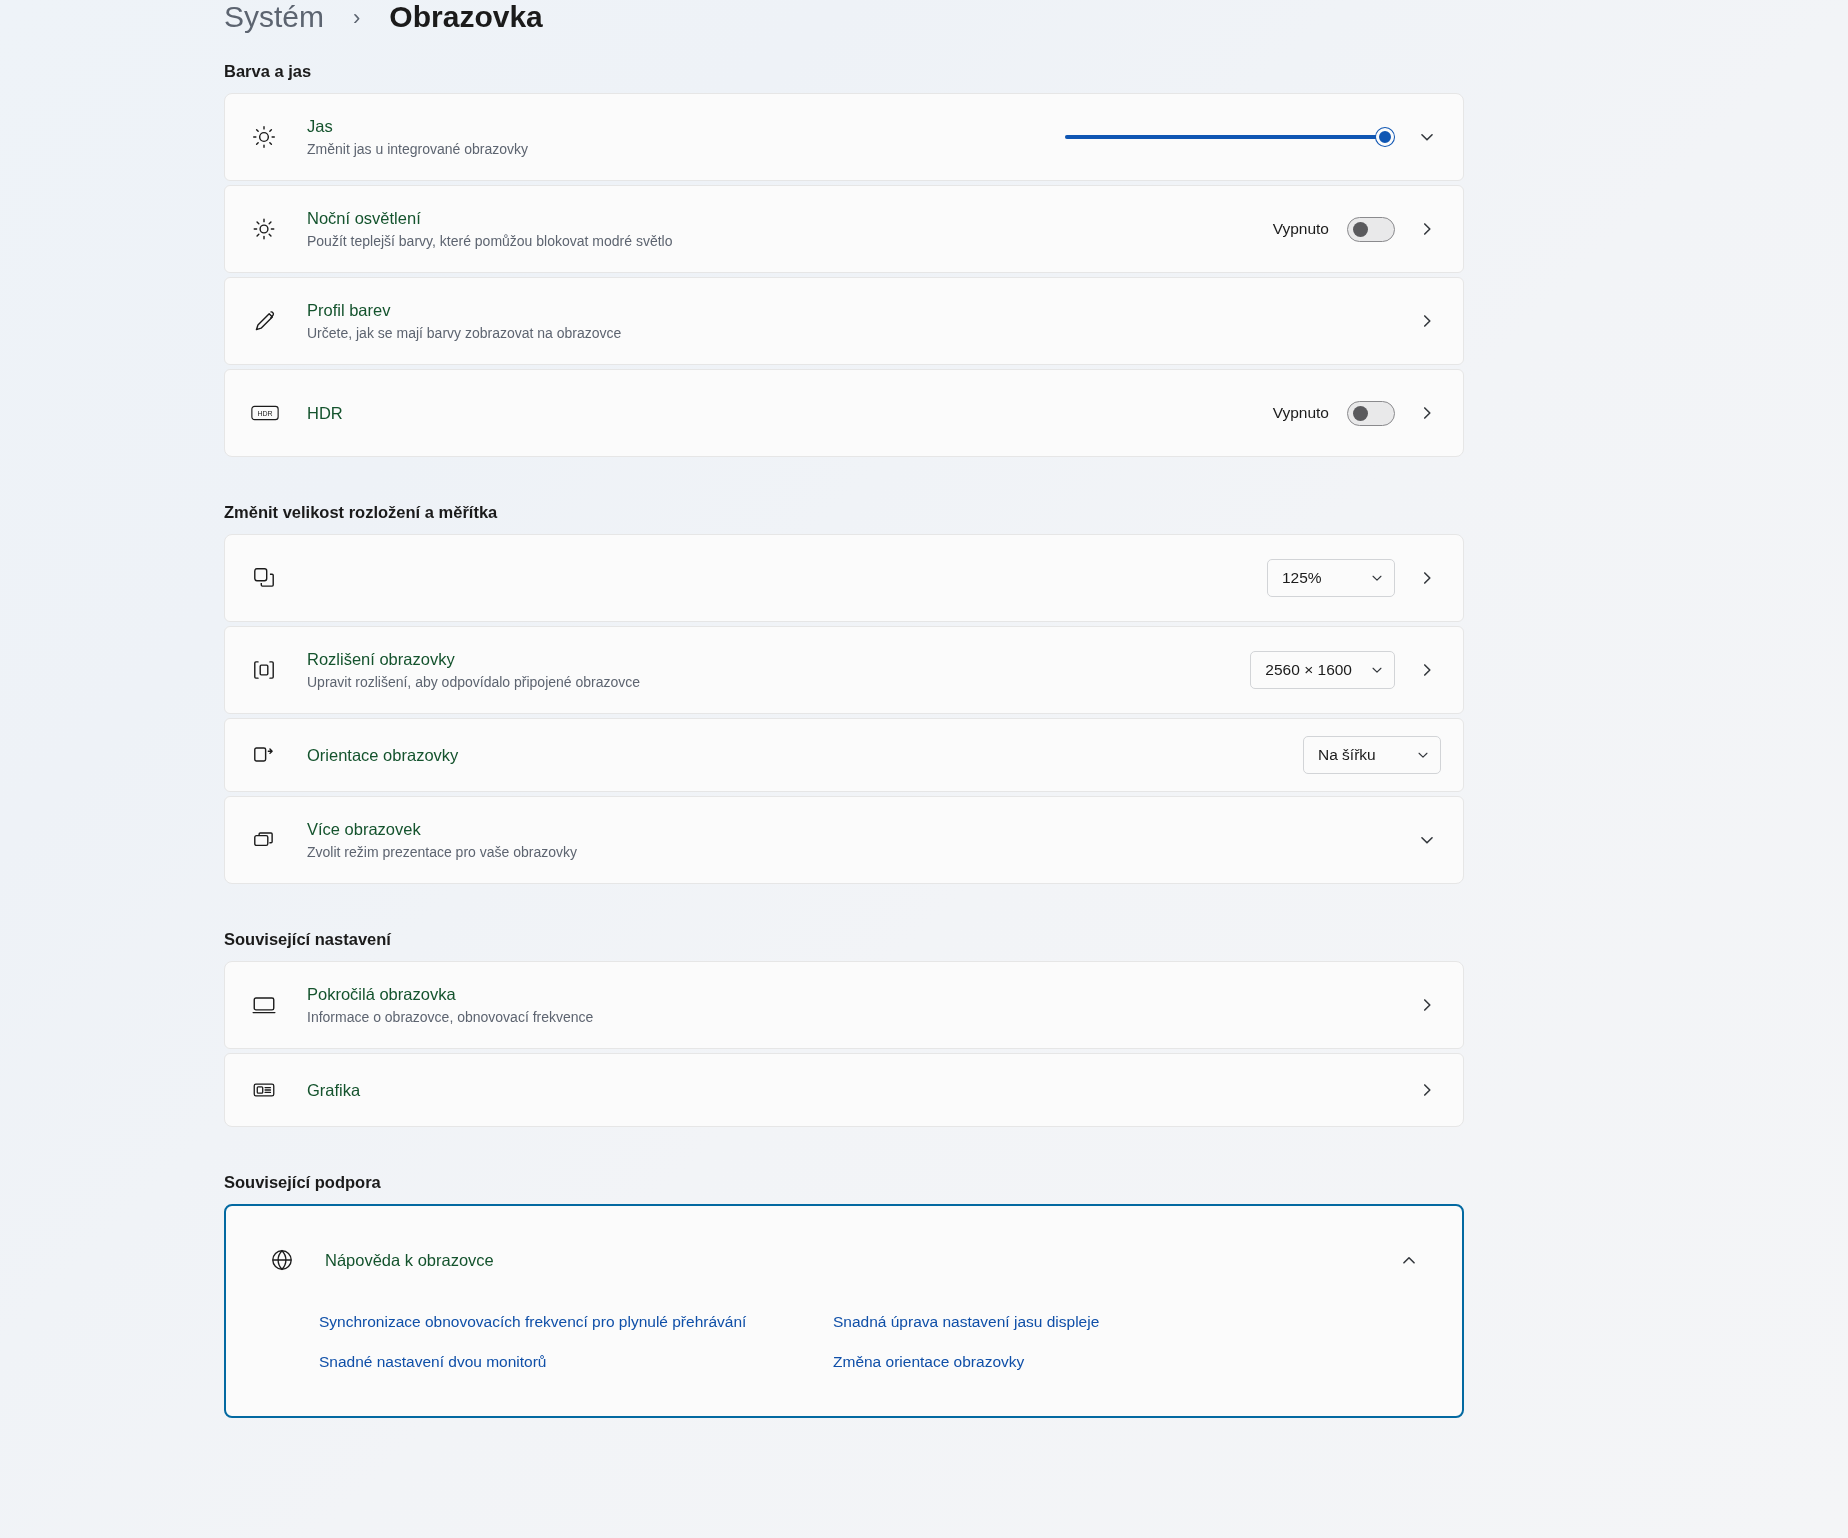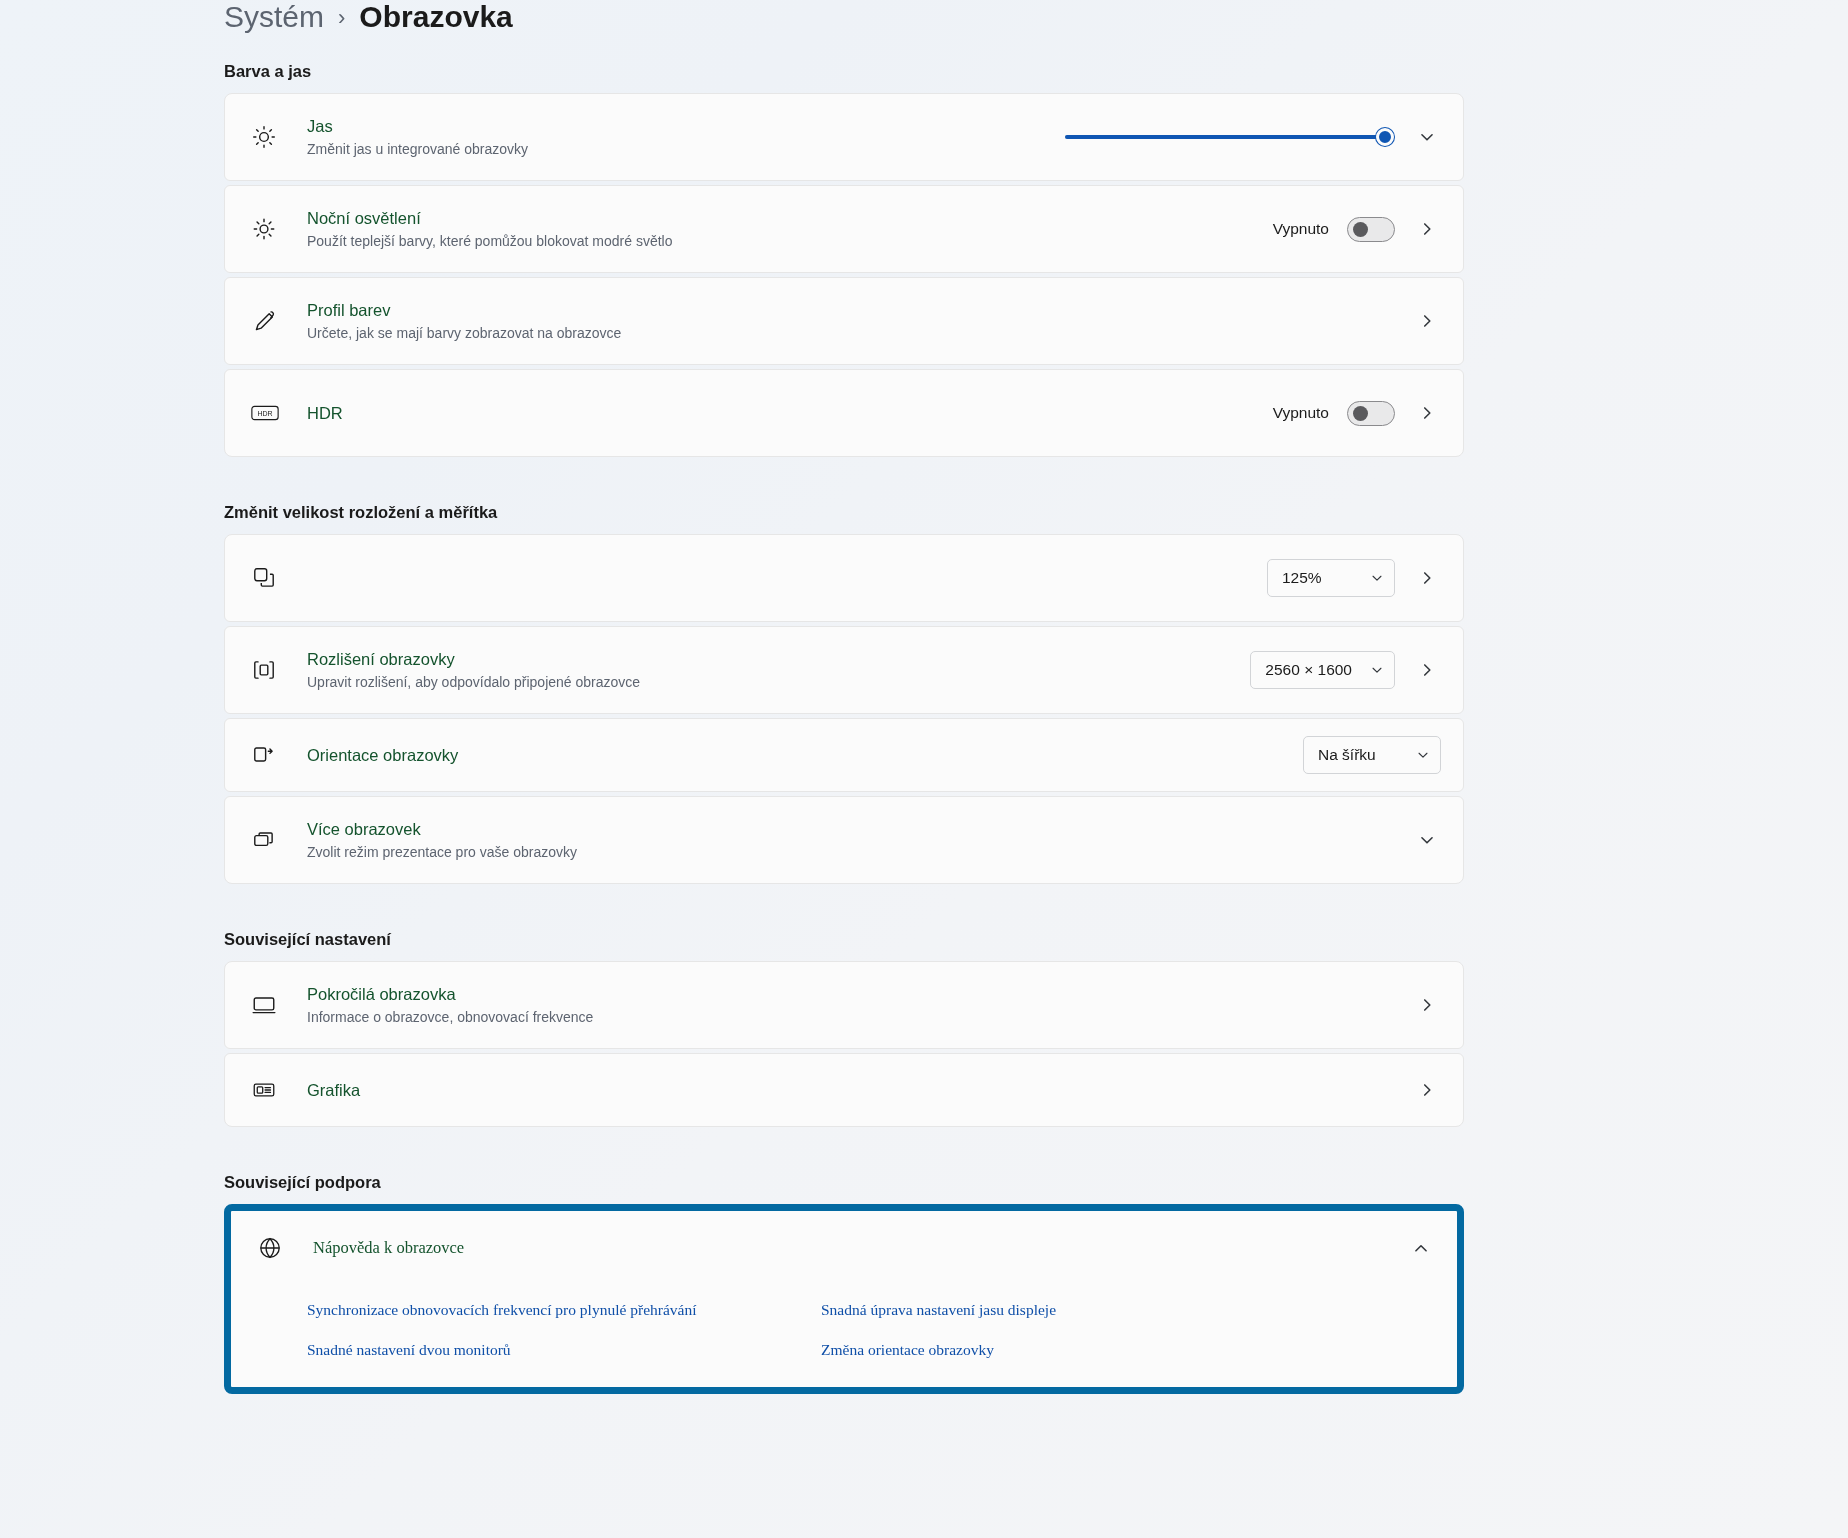--- a/index.html
+++ b/index.html
@@ -21,21 +21,21 @@
     height: 1538px;
     padding: 0 0 0 0;
   }
   
   .breadcrumb {
     position: absolute;
     top: 0px;
     left: 224px;
     display: flex;
     align-items: baseline;
-    gap: 14px;
+    gap: 29px;
     height: 48px;
   }
   .bc-parent {
     font-size: 30px;
     color: #5c6470;
     font-weight: 400;
   }
   .bc-sep {
     font-size: 22px;
     color: #5c6470;
@@ -200,24 +200,23 @@
     font-size: 15.5px;
     color: #1b1b1b;
     min-width: 128px;
     justify-content: space-between;
   }
   .dropdown.wide { min-width: 138px; }
 
   
   .help-card {
     background: #fbfbfb;
-    border: 7px solid #0369a1;
+    border: 2px solid #0369a1;
     border-radius: 8px;
-    padding: 0;
-    font-family: Liberation Serif, serif;
+    padding: 17px;
   }
   .help-head {
     display: flex;
     align-items: center;
     min-height: 74px;
     padding: 0 22px 0 26px;
   }
   .help-links {
     display: grid;
     grid-template-columns: 500px 1fr;

